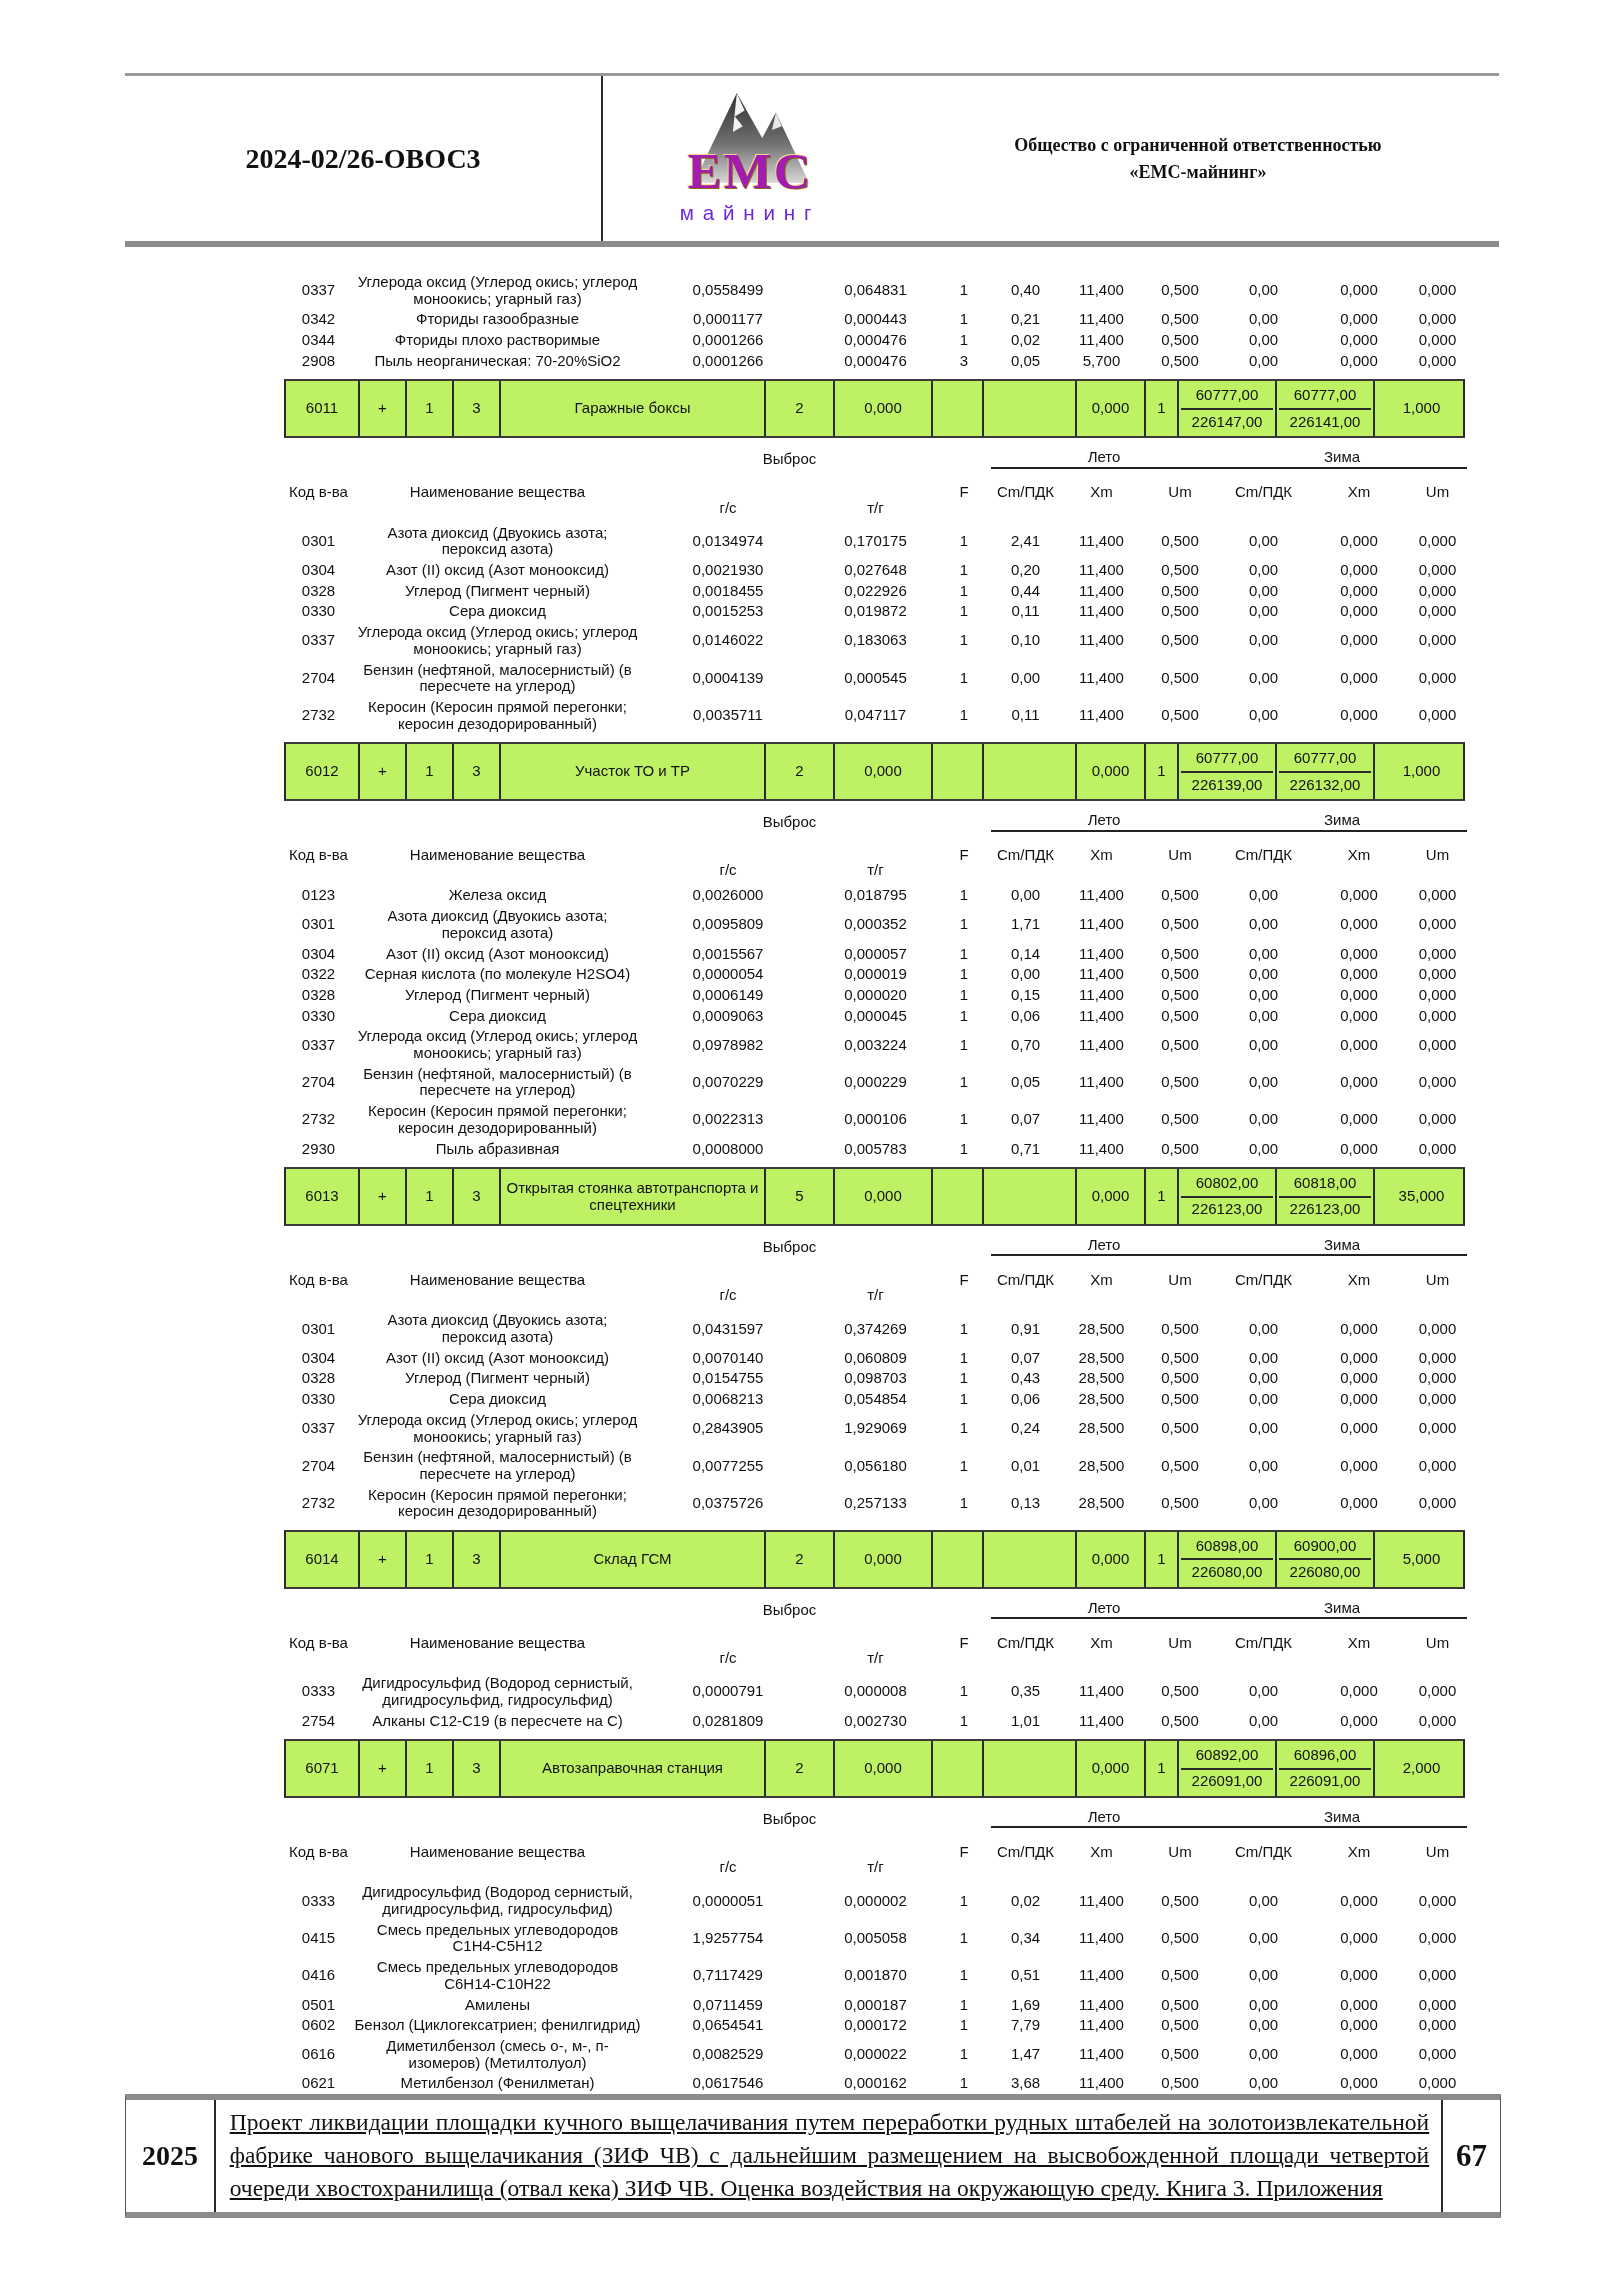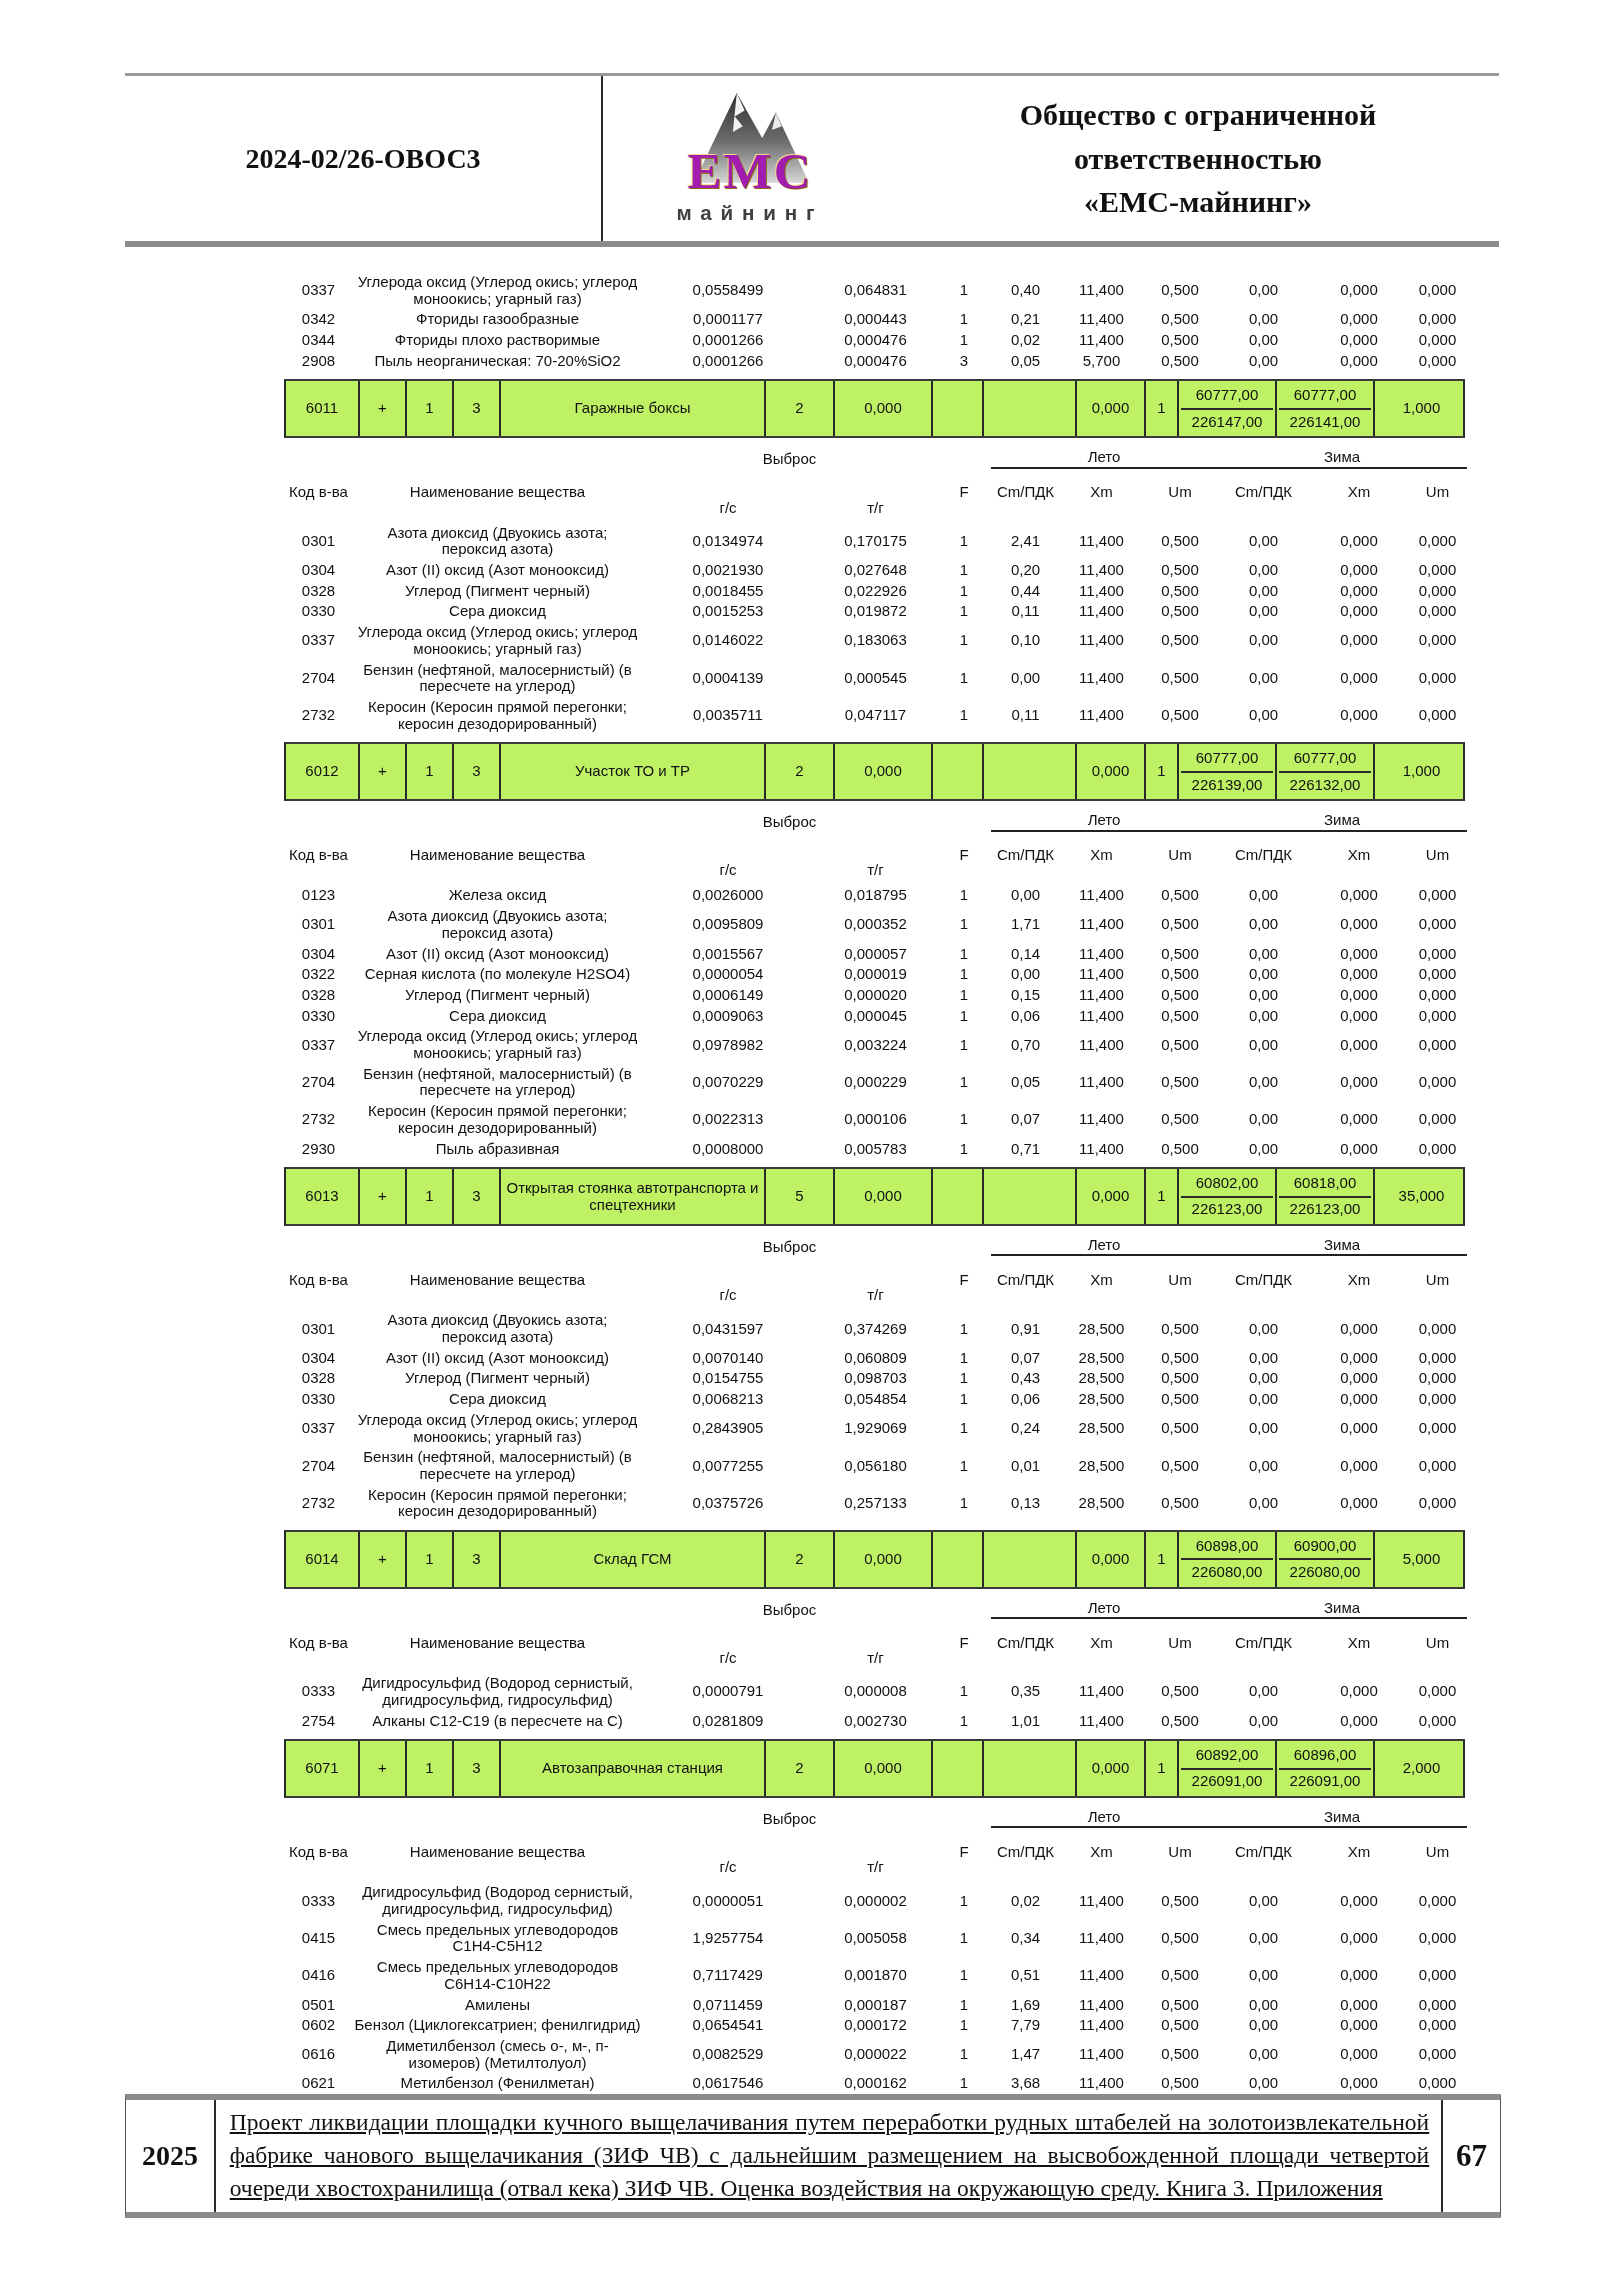--- a/index.html
+++ b/index.html
@@ -21,25 +21,25 @@
   .head-logo{display:flex;align-items:center;justify-content:center;}
   .logo{position:relative;width:206px;height:147px;}
   .logo svg{position:absolute;left:39px;top:2px;}
   .logo-emc{
     position:absolute;left:0;right:0;top:61px;text-align:center;
     font-family:"Liberation Serif","DejaVu Serif",serif;font-weight:bold;font-size:51px;line-height:1;
     color:#a21caf;text-shadow:1px 1px 0 #8a6a14,-1px -1px 0 #f3d98a;letter-spacing:2px;
   }
   .logo-sub{
     position:absolute;left:0;right:0;top:116px;text-align:center;
-    font-size:20.6px;font-weight:bold;letter-spacing:8.8px;color:#404040;
+    font-size:20.6px;font-weight:normal;letter-spacing:8.8px;color:#6d28d9;
   }
   .head-company{
     display:flex;flex-direction:column;align-items:center;justify-content:center;
-    font-family:"Liberation Serif","DejaVu Serif",serif;font-weight:bold;font-size:30px;line-height:1.45;
+    font-family:"Liberation Serif","DejaVu Serif",serif;font-weight:bold;font-size:18px;line-height:1.45;
     text-align:center;
   }
   
   .tbl{
     position:absolute;left:284px;top:272px;width:1181px;
     --cols:69px 289px 172px 123px 54px 69px 83px 74px 93px 98px 59px;
     --scols:74px 47px 47px 47px 265px 69px 98px 51px 93px 69px 33px 98px 98px 93px;
     font-size:15px;
   }
   .drow{display:grid;grid-template-columns:var(--cols);align-items:center;}

